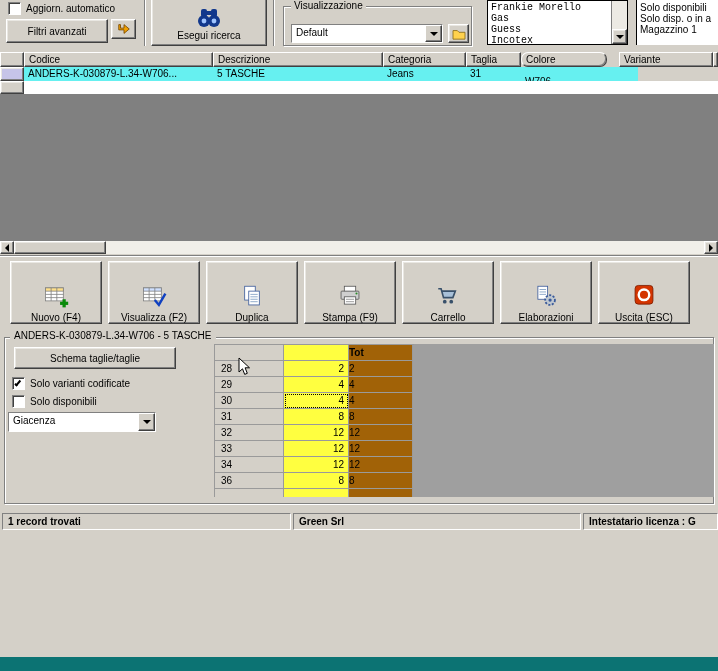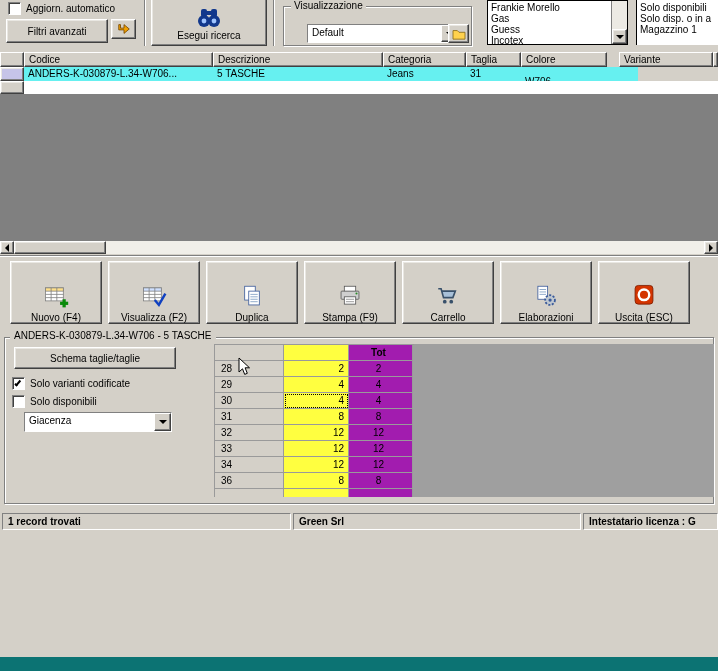--- a/index.html
+++ b/index.html
@@ -22,21 +22,21 @@
   .btn { display: flex; align-items: center; justify-content: center; gap: 4px; cursor: default; white-space: nowrap; overflow: hidden; }
   .vdiv { width: 2px; border-left: 1px solid #808080; border-right: 1px solid #ffffff; }
   .cbrow { display: flex; align-items: center; gap: 5px; white-space: nowrap; }
   .cbbox {
     width: 13px; height: 13px; flex: 0 0 13px; background: #ffffff;
     border: 1px solid; border-color: #808080 #ffffff #ffffff #808080;
     box-shadow: inset 1px 1px 0 #404040;
     display: inline-flex; align-items: center; justify-content: center;
   }
   .checkmark { width: 7px; height: 3px; border-left: 2px solid #000; border-bottom: 2px solid #000; transform: rotate(-50deg) translate(0,-1px); }
-  .combo { display: flex; background:#fff; border:1px solid; border-color:#808080 #fff #fff #808080; box-shadow: inset 1px 1px 0 #404040; margin-left: 16px; }
+  .combo { display: flex; background:#fff; border:1px solid; border-color:#808080 #fff #fff #808080; box-shadow: inset 1px 1px 0 #404040; }
   .combo .val { flex: 1; padding: 2px 3px 0 4px; overflow: hidden; white-space: nowrap; background:#fff; }
   .combo .drop { width: 17px; display:flex; align-items:center; justify-content:center; background:#d4d0c8; border:1px solid; border-color:#fff #404040 #404040 #fff; box-shadow: inset -1px -1px 0 #808080; }
   .tri-down { width:0; height:0; border-left:4px solid transparent; border-right:4px solid transparent; border-top:4px solid #000; }
   .tri-left { width:0; height:0; border-top:4px solid transparent; border-bottom:4px solid transparent; border-right:4px solid #000; }
   .tri-right { width:0; height:0; border-top:4px solid transparent; border-bottom:4px solid transparent; border-left:4px solid #000; }
   .listbox { background:#fff; overflow:hidden; }
   .li { height: 11px; line-height: 11px; padding-left: 3px; white-space: nowrap; overflow: hidden; }
   .hdr {
     position:absolute; top:52px; height:15px; line-height:13px; padding-left:4px;
     background:#d4d0c8; border:1px solid; border-color:#fff #404040 #404040 #fff;
@@ -44,21 +44,21 @@
     overflow:hidden; white-space:nowrap;
   }
   .rcell { position:absolute; height:14px; line-height:13px; padding-left:4px; overflow:hidden; white-space:nowrap; }
   .tbtn { position:absolute; top:261px; width:92px; height:63px; flex-direction:column; gap:3px; padding-top:21px; }
   .tbtn span.lab { line-height: 11px; }
   .grid { position:absolute; left:214px; top:344px; width:200px; height:153px; overflow:hidden; border-left:1px solid #9a9a9a; border-top:1px solid #9a9a9a; background:#9f9f9f; }
   .grow { display:flex; }
   .gcell { height:16px; line-height:15px; border-right:1px solid #9a9a9a; border-bottom:1px solid #9a9a9a; overflow:hidden; white-space:nowrap; }
   .gc-label { width:69px; background:#d4d0c8; padding-left:6px; }
   .gc-qty { width:65px; background:#ffff40; text-align:right; padding-right:4px; }
-  .gc-tot { width:64px; background:#a21caf; text-align:center; padding-right:4px; }
+  .gc-tot { width:64px; background:#a16207; text-align:left; padding-right:4px; }
   .sel { outline:1px dotted #000; outline-offset:-2px; }
   .spanel {
     position:absolute; top:513px; height:17px; padding:2px 4px 0 5px;
     border:1px solid; border-color:#808080 #ffffff #ffffff #808080;
     font-weight:bold; overflow:hidden; white-space:nowrap;
   }
 </style>
 </head>
 <body>
 
@@ -100,21 +100,21 @@
         <span class="tri-down"></span>
       </span>
   </div>
   <div class="abs raised btn" style="left:448px; top:24px; width:21px; height:19px;">
     <svg width="14" height="12" viewBox="0 0 16 14">
       <path d="M1 3 h5 l2 2 h7 v8 h-14 z" fill="#ffd24d" stroke="#8a6d1a" stroke-width="1"></path>
     </svg>
   </div>
 
   <div class="abs listbox" style="left:487px; top:0; width:141px; height:45px; border:1px solid #000;">
-    <div class="abs" style="left:0; top:1px; right:16px; bottom:0; overflow:hidden;">
+    <div class="abs" style="left:0; top:1px; right:16px; bottom:0; overflow:hidden;font-family:Liberation Mono, monospace;">
       <div class="li">Frankie Morello</div>
       <div class="li">Gas</div>
       <div class="li">Guess</div>
       <div class="li">Incotex</div>
     </div>
     <div class="abs" style="right:0; top:0; width:16px; height:100%; background:#eceae4; border-left:1px solid #808080;">
       <div class="abs raised btn" style="left:0; bottom:0; width:15px; height:15px;">
         <span class="tri-down"></span>
       </div>
     </div>
@@ -126,21 +126,21 @@
       <div class="li">Solo disp. o in a</div>
       <div class="li">Magazzino 1</div>
     </div>
   </div>
 
   <div class="hdr" style="left:0; width:24px;"></div>
   <div class="hdr" style="left:24px; width:189px;">Codice</div>
   <div class="hdr" style="left:213px; width:170px;">Descrizione</div>
   <div class="hdr" style="left:383px; width:83px;">Categoria</div>
   <div class="hdr" style="left:466px; width:55px;">Taglia</div>
-  <div class="hdr" style="left:521px; width:86px;">Colore</div>
+  <div class="hdr" style="left:521px; width:86px;border-radius:7px;">Colore</div>
   <div class="hdr" style="left:619px; width:94px;">Variante</div>
   <div class="hdr" style="left:713px; width:5px; padding:0;"></div>
 
   <div class="abs raised" style="left:0; top:67px; width:24px; height:14px; background:#c6c4e8;"></div>
   <div class="abs" style="left:24px; top:67px; width:614px; height:14px; background:#66f0f0;">
     <span class="rcell" style="left:0; width:189px; top:0;">ANDERS-K-030879-L.34-W706...</span>
     <span class="rcell" style="left:189px; width:170px; top:0;">5 TASCHE</span>
     <span class="rcell" style="left:359px; width:83px; top:0;">Jeans</span>
     <span class="rcell" style="left:442px; width:55px; top:0;">31</span>
     <span class="rcell" style="left:497px; width:98px; top:8px;">W706</span>

